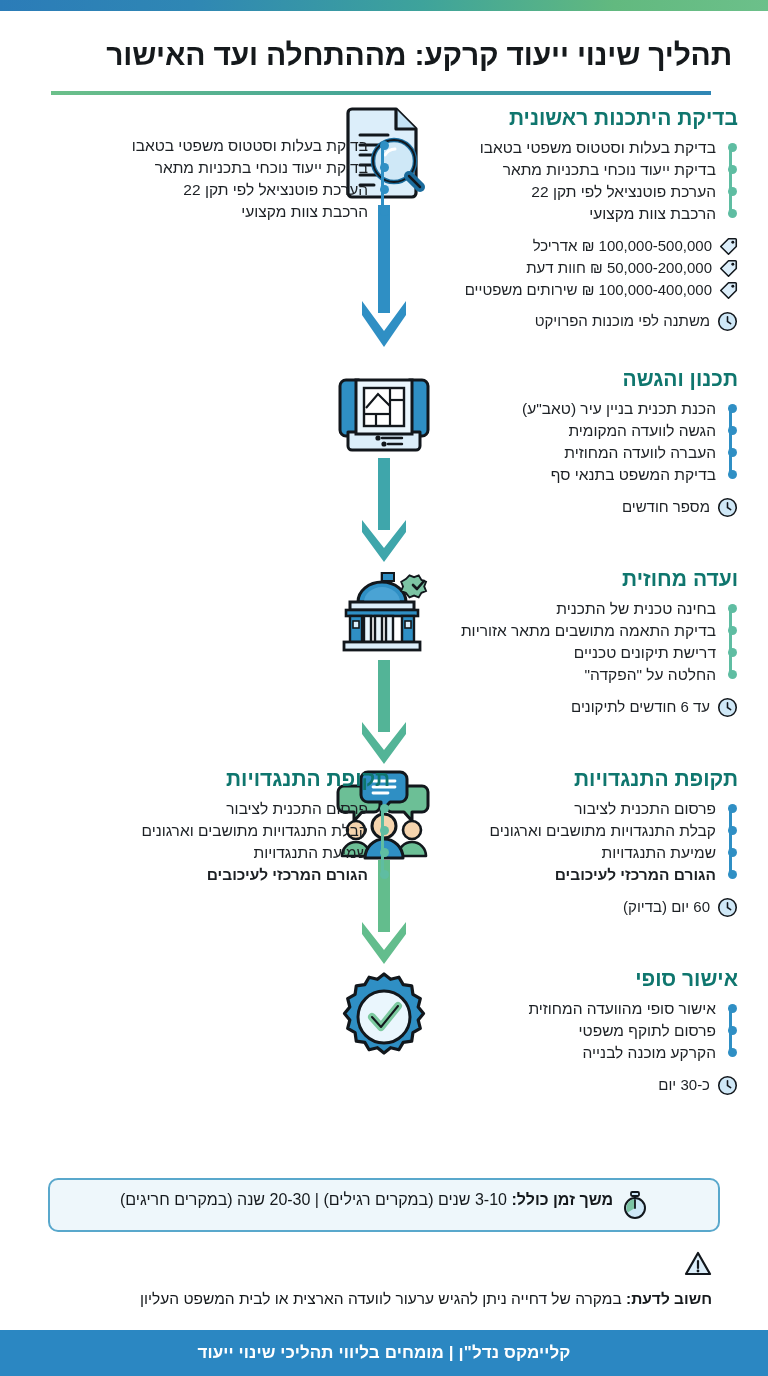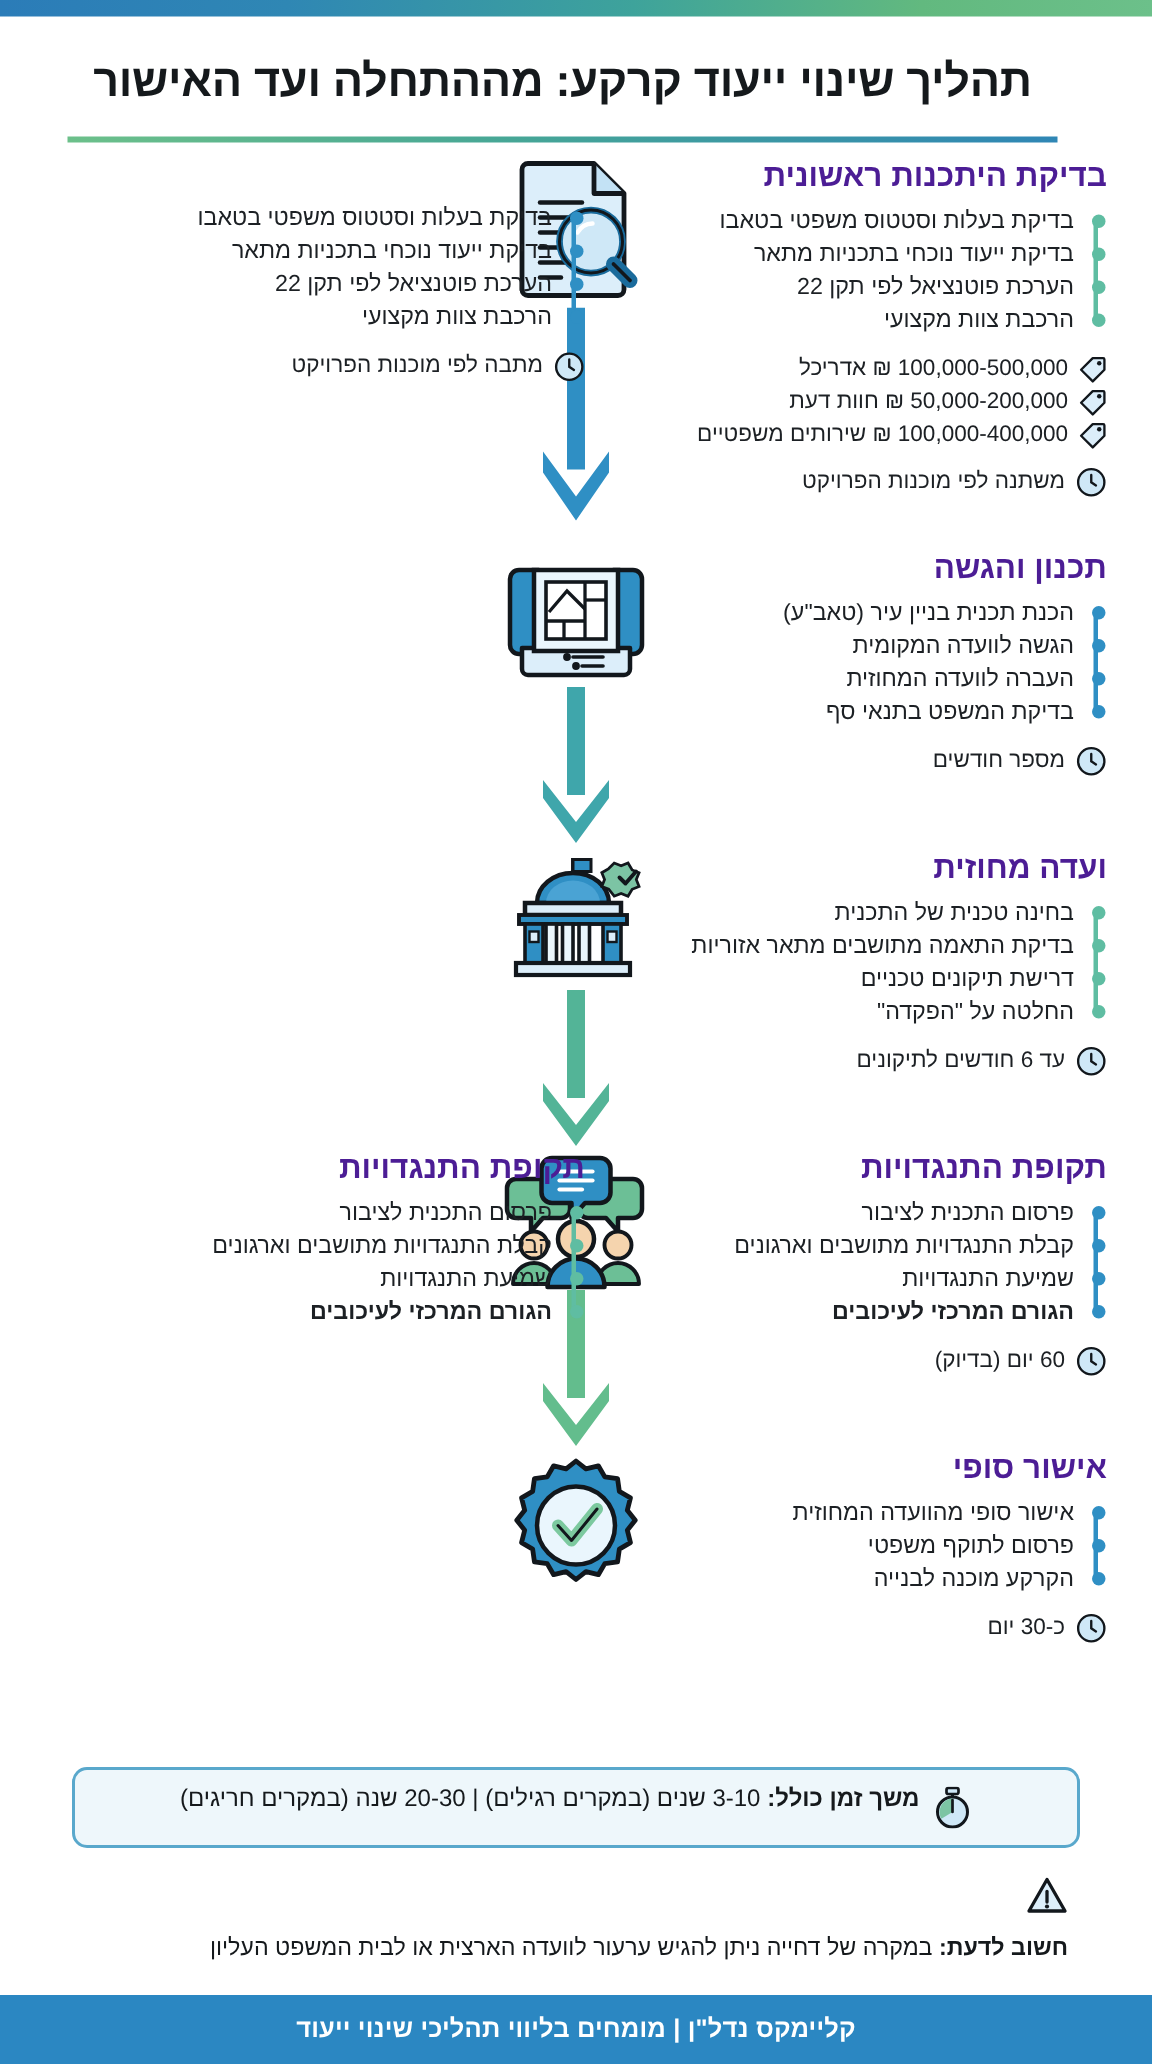--- a/index.html
+++ b/index.html
@@ -16,22 +16,22 @@
 
   
   .topbar {
     width: 768px;
     height: 11px;
     background: linear-gradient(90deg, #2b7cb8 0%, #2f87b4 25%, #3ea39b 55%, #62b97f 80%, #6cc08a 100%);
   }
 
   
   .title-wrap {
-    padding: 26px 48px 0 30px;
-    text-align: center;
+    padding: 26px 36px 0 30px;
+    text-align: right;
   }
   .main-title {
     font-size: 30px;
     font-weight: bold;
     color: #15191c;
     letter-spacing: -0.2px;
     line-height: 1.2;
     white-space: nowrap;
   }
   .title-rule {
@@ -79,21 +79,21 @@
   .textblock.left-ghost {
     right: auto;
     left: 30px;
     width: 360px;
     text-align: right;
   }
 
   .step-heading {
     font-size: 21px;
     font-weight: bold;
-    color: #4c1d95;
+    color: #0f766e;
     line-height: 1.25;
     margin-bottom: 6px;
   }
 
   .bullets {
     position: relative;
     padding-right: 22px;
     margin-bottom: 10px;
   }
   .bullets .spine {
@@ -291,27 +291,20 @@
       </div>
     </div>
 
     <div class="textblock left-ghost" style="top:40px;">
       <div class="bullets blue">
         <div class="spine"></div>
         <div class="bullet-row"><span class="dot"></span><span>בדיקת בעלות וסטטוס משפטי בטאבו</span></div>
         <div class="bullet-row"><span class="dot"></span><span>בדיקת ייעוד נוכחי בתכניות מתאר</span></div>
         <div class="bullet-row"><span class="dot"></span><span>הערכת פוטנציאל לפי תקן 22</span></div>
         <div class="bullet-row"><span class="dot"></span><span>הרכבת צוות מקצועי</span></div>
-      </div>
-      <div class="meta-row" style="margin-top:8px;">
-        <svg class="m-ico" width="21" height="21" viewBox="0 0 24 24">
-          <circle cx="12" cy="12" r="10" fill="#cfe8f7" stroke="#12171c" stroke-width="1.8"></circle>
-          <path d="M12 6.5 V12 L15.6 14.4" fill="none" stroke="#12171c" stroke-width="1.8" stroke-linecap="round"></path>
-        </svg>
-        <span class="m-txt">מתבה לפי מוכנות הפרויקט</span>
       </div>
     </div>
   </div>
 
   <div class="step" style="height:200px;">
     <div class="icon-col" style="top:10px;">
       <svg width="92" height="88" viewBox="0 0 92 88">
         <path d="M8 10 h12 v56 h-12 a6 6 0 0 1 -6 -6 v-44 a6 6 0 0 1 6 -6 z" fill="#2f8fc4" stroke="#12171c" stroke-width="3"></path>
         <path d="M84 10 h-12 v56 h12 a6 6 0 0 0 6 -6 v-44 a6 6 0 0 0 -6 -6 z" fill="#2f8fc4" stroke="#12171c" stroke-width="3"></path>
         <path d="M10 62 h72 v14 a4 4 0 0 1 -4 4 h-64 a4 4 0 0 1 -4 -4 z" fill="#dceefa" stroke="#12171c" stroke-width="3" stroke-linejoin="round"></path>

